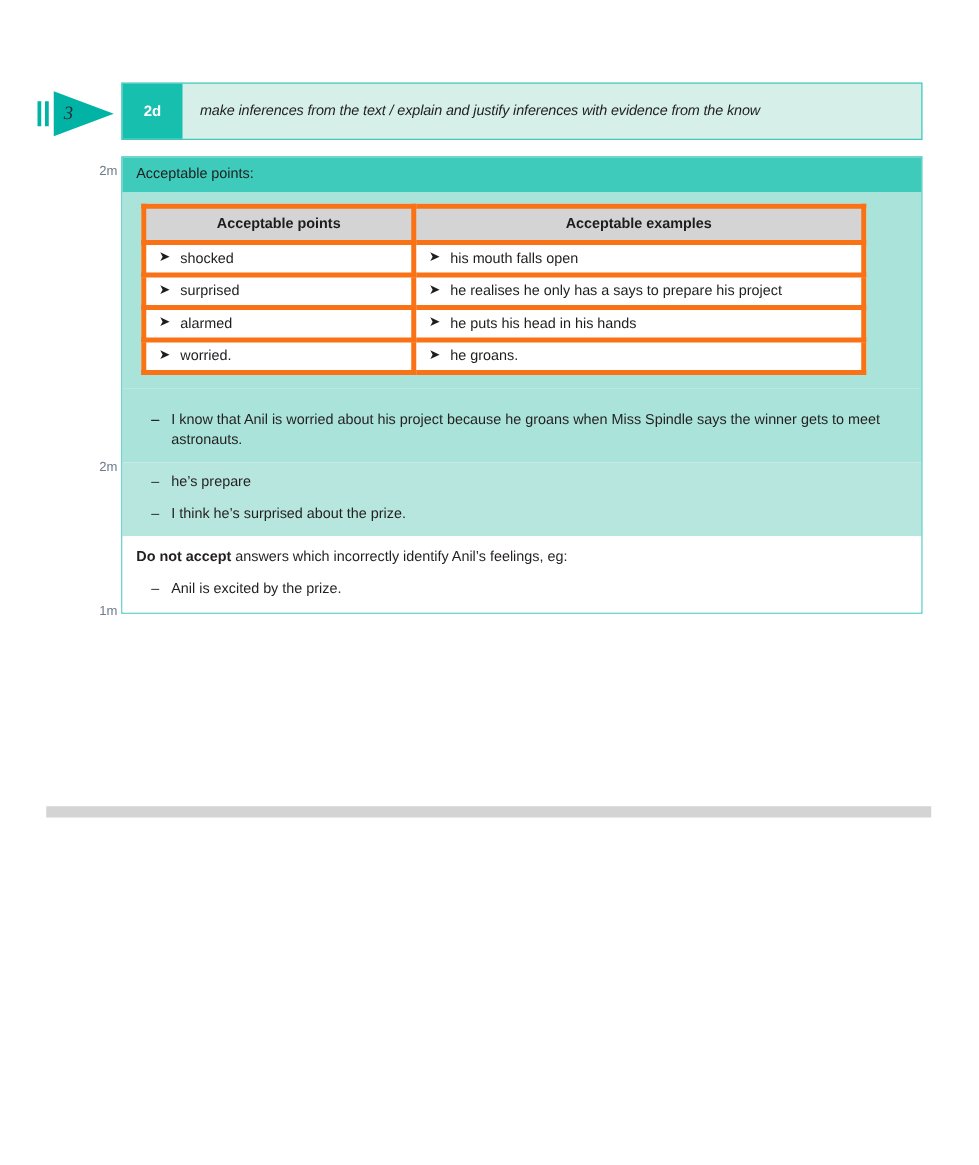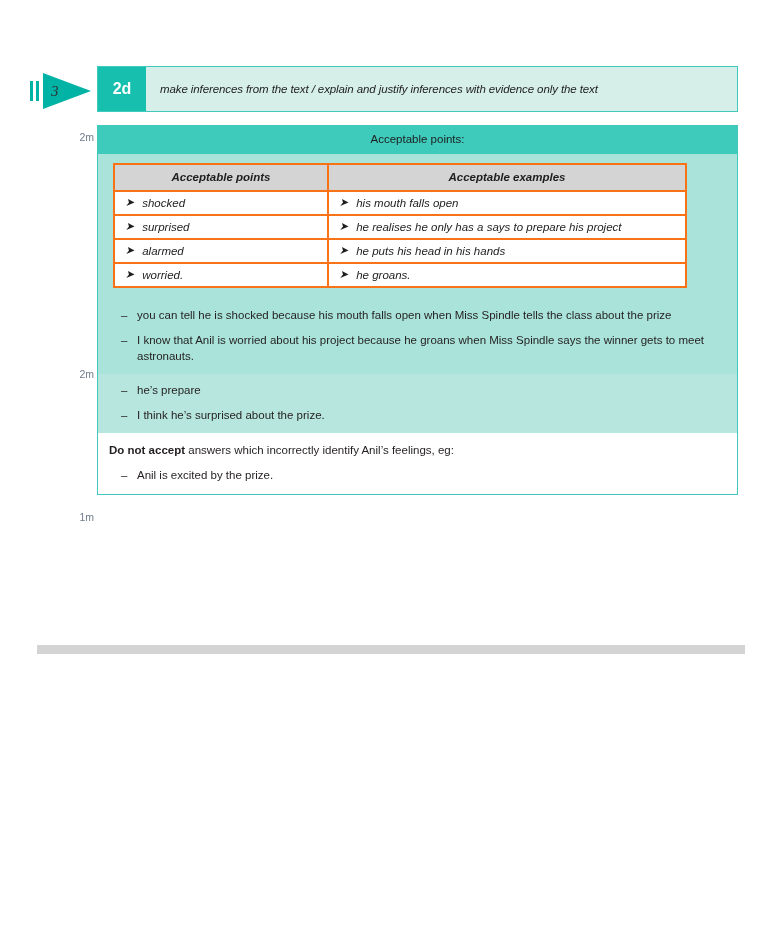--- a/index.html
+++ b/index.html
@@ -76,21 +76,21 @@
     background: #d7efe9;
     height: 46px;
     box-sizing: border-box;
   }
   .qhead-code {
     width: 48px;
     flex: 0 0 48px;
     background: #16bfae;
     color: #ffffff;
     font-weight: bold;
-    font-size: 16px;
+    font-size: 12px;
     display: flex;
     align-items: center;
     justify-content: center;
   }
   .qhead-desc {
     flex: 1 1 auto;
     display: flex;
     align-items: center;
     padding-left: 14px;
     padding-right: 10px;
@@ -106,21 +106,20 @@
     border: 1.5px solid #42c9bd;
     box-sizing: border-box;
     background: #ffffff;
   }
   .band-strong {
     background: #3fcbbb;
     padding: 6px 11px 7px 11px;
     font-size: 11.5px;
     line-height: 15px;
     color: #1d1d1f;
-    text-align: center;
   }
   .band-light {
     background: #a9e3d9;
     padding: 8px 11px 10px 11px;
     font-size: 11.5px;
     line-height: 15px;
   }
   .band-lighter {
     background: #b6e6dd;
     padding: 8px 11px 10px 11px;
@@ -153,24 +152,23 @@
     padding: 9px 0 11px 15px;
   }
   table.pts {
     border-collapse: collapse;
     table-layout: fixed;
     width: 552px;
     background: #ffffff;
   }
   table.pts th,
   table.pts td {
-    border: 2px solid #f97316;
+    border: 4px solid #f97316;
     font-size: 11.5px;
     color: #1d1d1f;
-    font-style: italic;
   }
   table.pts th {
     background: #d4d4d4;
     font-weight: bold;
     text-align: center;
     padding: 6px 4px 7px 4px;
   }
   table.pts td {
     padding: 5px 6px 5px 10px;
     vertical-align: middle;
@@ -214,21 +212,21 @@
   .mark {
     position: absolute;
     left: 72px;
     width: 22px;
     text-align: right;
     font-size: 10.5px;
     color: #6e7b8b;
   }
   #mark-a { top: 131px; }
   #mark-b { top: 368px; }
-  #mark-c { top: 511px; }
+  #mark-c { top: 483px; }
 
   
   .footer-bar {
     position: absolute;
     left: 37px;
     top: 645px;
     width: 708px;
     height: 9px;
     background: #d4d4d4;
   }
@@ -246,21 +244,21 @@
 </div>
 
 <div class="mark" id="mark-a">2m</div>
 <div class="mark" id="mark-b">2m</div>
 <div class="mark" id="mark-c">1m</div>
 
 <div class="sheet">
 
   <div class="qhead">
     <div class="qhead-code">2d</div>
-    <div class="qhead-desc">make inferences from the text / explain and justify inferences with evidence only the text</div>
+    <div class="qhead-desc">make inferences from the text / explain and justify inferences with evidence from the know</div>
   </div>
 
   <div class="panel">
 
     <div class="band-strong">Acceptable points:</div>
 
     <div class="pts-area">
       <table class="pts">
         <thead>
           <tr>
@@ -327,21 +325,20 @@
           </tr>
         </tbody>
       </table>
     </div>
 
 
     <div class="band-light">
       <ul class="dash">
         <li>
           <span class="dash">–</span>
-          <span>you can tell he is shocked because his mouth falls open when Miss Spindle tells the class about the prize</span>
         </li>
         <li>
           <span class="dash">–</span>
           <span>I know that Anil is worried about his project because he groans when Miss Spindle says the winner gets to meet astronauts.</span>
         </li>
       </ul>
     </div>
 
     <div class="band-lighter">
       <ul class="dash">

